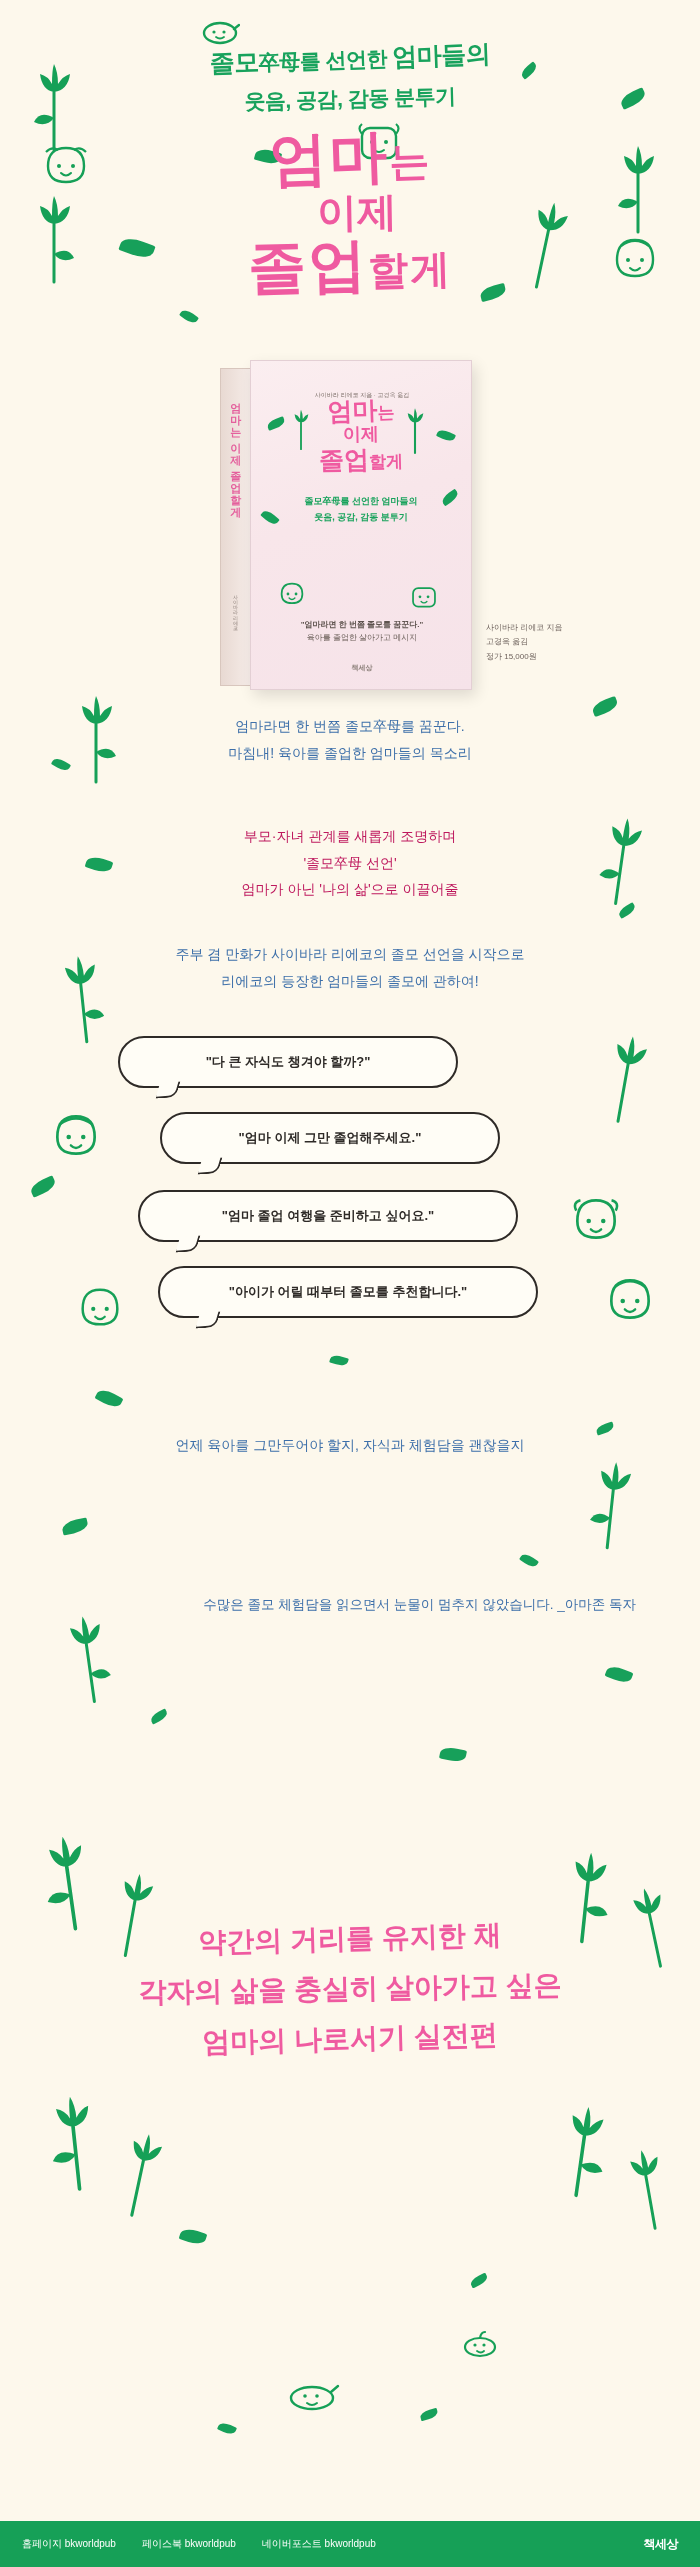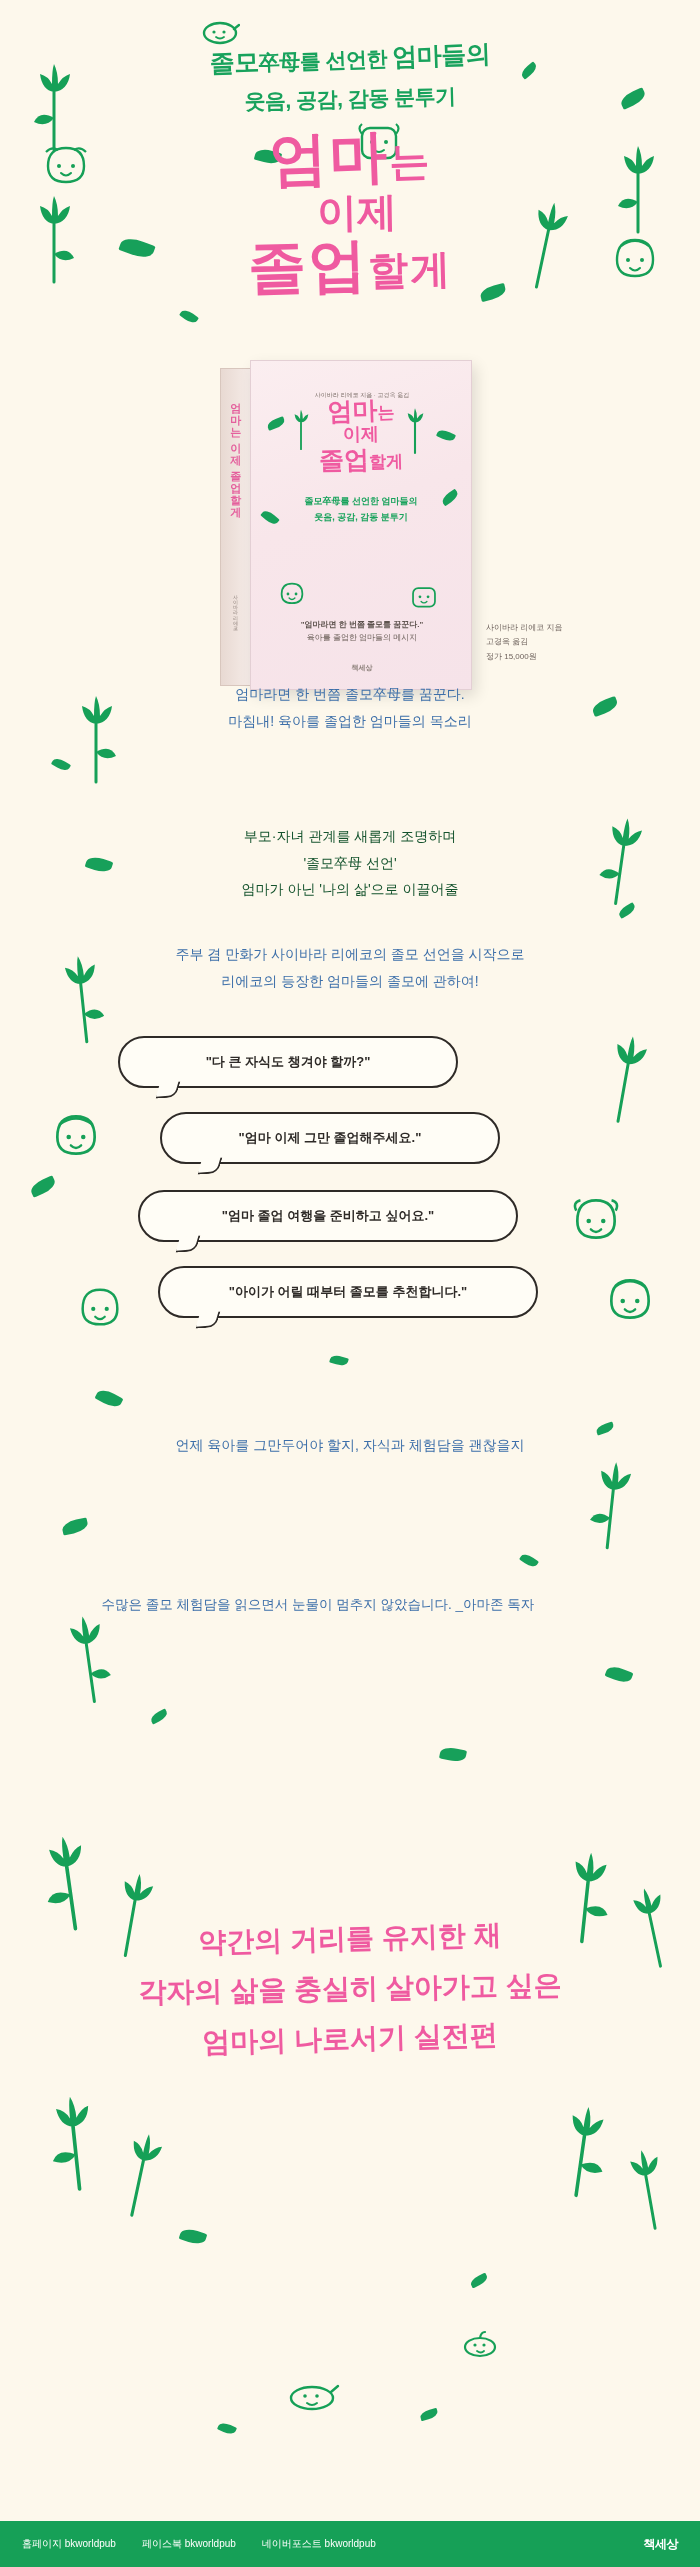--- a/index.html
+++ b/index.html
@@ -164,21 +164,21 @@
 
   
   .copy {
     position: absolute;
     left: 0; width: 700px;
     text-align: center;
     color: #3f6fa8;
     font-size: 14px;
     line-height: 1.9;
   }
-  .copy.pink { color: #14532d; }
+  .copy.pink { color: #be185d; }
   .copy.blue { color: #3d6fa9; }
 
   
   .bubble {
     position: absolute;
     background: #fffdf6;
     border: 2.5px solid #2e2a27;
     border-radius: 30px;
     font-size: 13px;
     color: #2e2a27;
@@ -197,21 +197,21 @@
     border-right: 2.5px solid #2e2a27;
     border-bottom: 2.5px solid #2e2a27;
     transform: skewX(-20deg) rotate(-4deg);
     border-radius: 0 0 8px 0;
   }
 
   
   .review-band {
     position: absolute;
     left: 0; width: 636px;
-    text-align: center;
+    text-align: right;
     color: #3d6fa9;
     font-size: 13.5px;
   }
 
   
   .bottom-title {
     position: absolute;
     left: 0; width: 700px;
     text-align: center;
     color: #ef5aa0;
@@ -381,33 +381,33 @@
         <svg width="30" height="30" viewBox="0 0 52 52">
             <rect x="7" y="9" width="38" height="32" rx="9" fill="none" stroke="#16a057" stroke-width="3"></rect>
             <circle cx="19" cy="24" r="2.4" fill="#16a057"></circle>
             <circle cx="33" cy="24" r="2.4" fill="#16a057"></circle>
             <path d="M21 32 q5 5 10 0" stroke="#16a057" stroke-width="2.4" fill="none" stroke-linecap="round"></path>
           </svg>
       </div>
 
       <div class="bf-quote">
         <div class="q1">"엄마라면 한 번쯤 졸모를 꿈꾼다."</div>
-        <div>육아를 졸업한 엄마들의 메시지</div>
+        <div>육아를 졸업한 살아가고 메시지</div>
       </div>
       <div class="bf-pub">책세상</div>
     </div>
 
     <div class="book-meta">
       <div>사이바라 리에코 지음</div>
       <div>고경옥 옮김</div>
       <div>정가 15,000원</div>
     </div>
   </div>
 
-  <div class="copy blue" style="top:681px;">
+  <div class="copy blue" style="top:713px;">
     <div>엄마라면 한 번쯤 졸모卒母를 꿈꾼다.</div>
     <div>마침내! 육아를 졸업한 엄마들의 목소리</div>
   </div>
 
   <div class="deco tulip" style="top:690px;left:70px;">
     <svg width="52" height="96" viewBox="0 0 52 96">
         <path d="M26 34 q-12 -2 -14 -18 q8 2 12 10 q0 -14 2 -20 q4 8 4 20 q5 -8 12 -10 q-2 16 -16 18z" fill="#16a057"></path>
         <path d="M26 34 L26 92" stroke="#16a057" stroke-width="3" fill="none" stroke-linecap="round"></path>
         <path d="M26 62 q14 -8 20 4 q-12 6 -20 -4z" fill="#16a057"></path>
       </svg>

